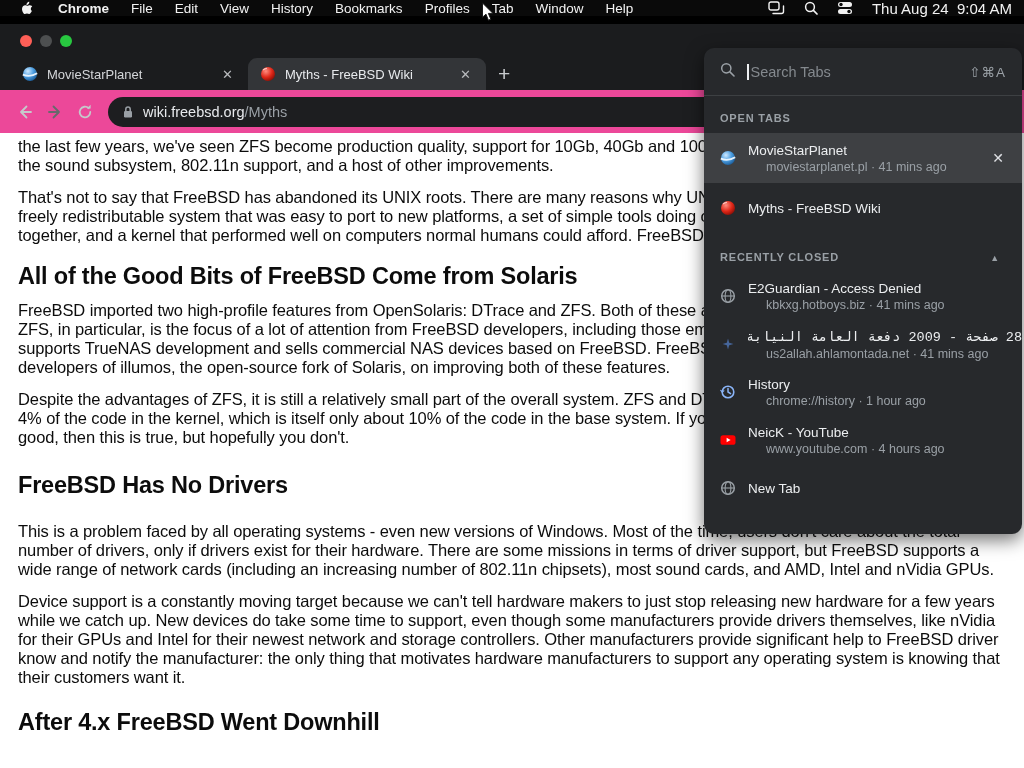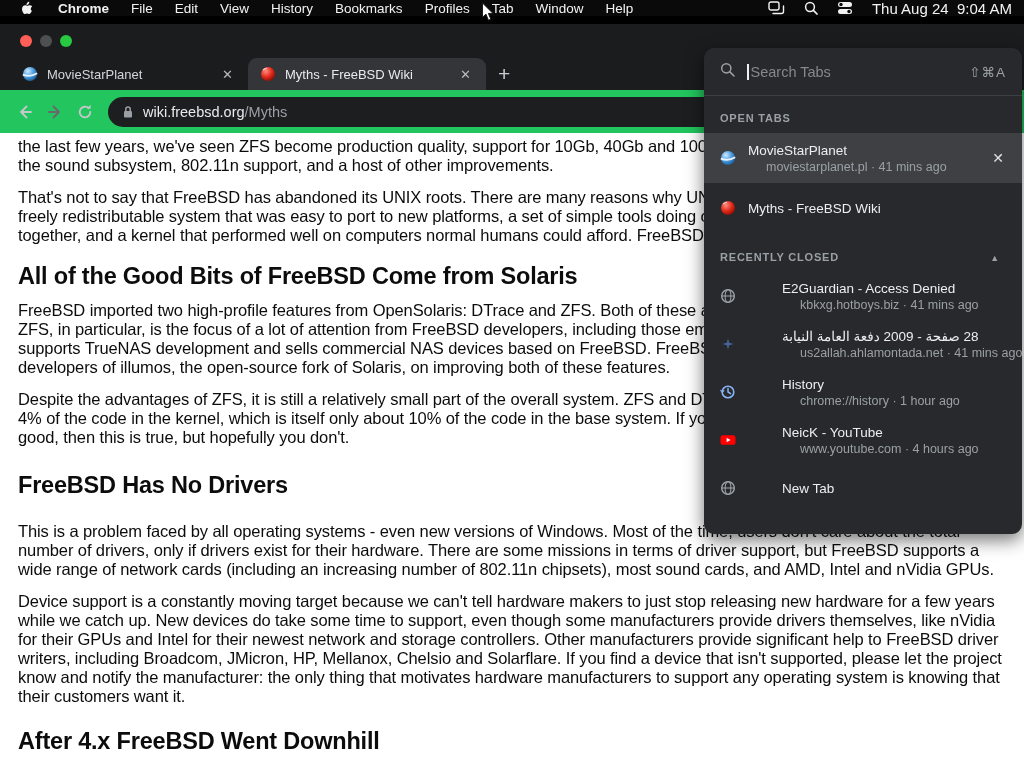--- a/index.html
+++ b/index.html
@@ -29,21 +29,21 @@
 
   .tabstrip { height:32px; display:flex; align-items:flex-end; padding-left:10px; }
   .tab { height:32px; display:flex; align-items:center; width:238px;
          padding:0 10px 0 12px; color:#d4d6d9; font-size:13px; }
   .tab.active { background:#333538; border-radius:9px 9px 0 0; color:#e8eaed; }
   .tab .fav { width:16px; height:16px; margin-right:9px; flex:none; }
   .tab .tab-title { flex:1; white-space:nowrap; overflow:hidden; }
   .tab .tab-close { color:#b9bbbe; font-size:13px; padding:2px 5px; }
   .newtab-btn { color:#c8cacd; font-size:21px; font-weight:300; padding:0 12px 4px 12px; }
 
-  .toolbar { height:43px; background:#22c55e; display:flex; align-items:center;
+  .toolbar { height:43px; background:#ec4899; display:flex; align-items:center;
              padding:0 10px; }
   .navbtn { width:30px; height:30px; display:flex; align-items:center;
             justify-content:center; border-radius:50%; flex:none; }
   .addressbar { flex:1; height:30px; background:#1d1e20; border-radius:15px;
                 margin:0 8px; display:flex; align-items:center; padding:0 14px;
                 font-size:14.5px; }
   .addressbar .host { color:#e8eaed; }
   .addressbar .path { color:#9aa0a6; }
   .lockwrap { margin-right:9px; display:flex; }
 
@@ -73,26 +73,26 @@
                 border-bottom:1px solid #3d4043; }
   .search-row .caret-bar { width:1.5px; height:16px; background:#eef0f2; margin-left:12px; }
   .search-row .placeholder { color:#84898e; font-size:14.5px; margin-left:2px; flex:1; }
   .search-row .shortcut { color:#9aa0a6; font-size:13.5px; letter-spacing:1px; }
   .section-label { color:#9aa0a6; font-size:11px; font-weight:700;
                    letter-spacing:.8px; padding:16px 16px 9px 16px; position:relative; }
   .section-label.closed-hdr { padding-top:18px; }
   .collapse-caret { position:absolute; right:22px; top:20px; color:#9aa0a6;
                     font-size:9px; }
   .ts-row { height:50px; display:flex; align-items:center; position:relative; }
-  .ts-row.closed { height:48px;gap:34px; }
+  .ts-row.closed { height:48px; }
   .ts-row.selected { background:#3e4043; }
   .ts-row .fav { width:16px; height:16px; margin:0 12px 0 16px; flex:none; }
   .ts-meta { flex:1; min-width:0; }
   .ts-title { font-size:13.5px; color:#eceef0; white-space:nowrap; overflow:hidden; }
-  .ts-title[dir="rtl"] { text-align:left; font-family:Liberation Sans, sans-serif; }
+  .ts-title[dir="rtl"] { text-align:center; font-family:Liberation Mono, monospace; }
   .ts-sub { font-size:12.5px; color:#9aa0a6; margin-top:2px; white-space:nowrap; overflow:hidden;padding-left:18px; }
   .ts-close { color:#dfe1e5; font-size:14px; padding:4px 8px; margin-right:10px; }
 
   
   .cursor { position:absolute; left:481px; top:2px; z-index:99; }
 </style>
 </head>
 <body>
 
 <div class="menubar">
@@ -238,21 +238,20 @@
     <div class="heading h2">FreeBSD Has No Drivers</div>
     <div class="para">
       <div class="line">This is a problem faced by all operating systems - even new versions of Windows. Most of the time, users don't care about the total</div>
       <div class="line">number of drivers, only if drivers exist for their hardware. There are some missions in terms of driver support, but FreeBSD supports a</div>
       <div class="line">wide range of network cards (including an increasing number of 802.11n chipsets), most sound cards, and AMD, Intel and nVidia GPUs.</div>
     </div>
     <div class="para">
       <div class="line">Device support is a constantly moving target because we can't tell hardware makers to just stop releasing new hardware for a few years</div>
       <div class="line">while we catch up. New devices do take some time to support, even though some manufacturers provide drivers themselves, like nVidia</div>
       <div class="line">for their GPUs and Intel for their newest network and storage controllers. Other manufacturers provide significant help to FreeBSD driver</div>
-      <div class="line">writers, including Broadcom, JMicron, HP, Mellanox, Chelsio and Solarflare. If you find a device that isn't supported, please let the project</div>
       <div class="line">know and notify the manufacturer: the only thing that motivates hardware manufacturers to support any operating system is knowing that</div>
       <div class="line">their customers want it.</div>
     </div>
     <div class="heading h3">After 4.x FreeBSD Went Downhill</div>
   </div>
 
 <div class="page-scrollbar">
   <div class="page-scroll-thumb"></div>
 </div>
 

